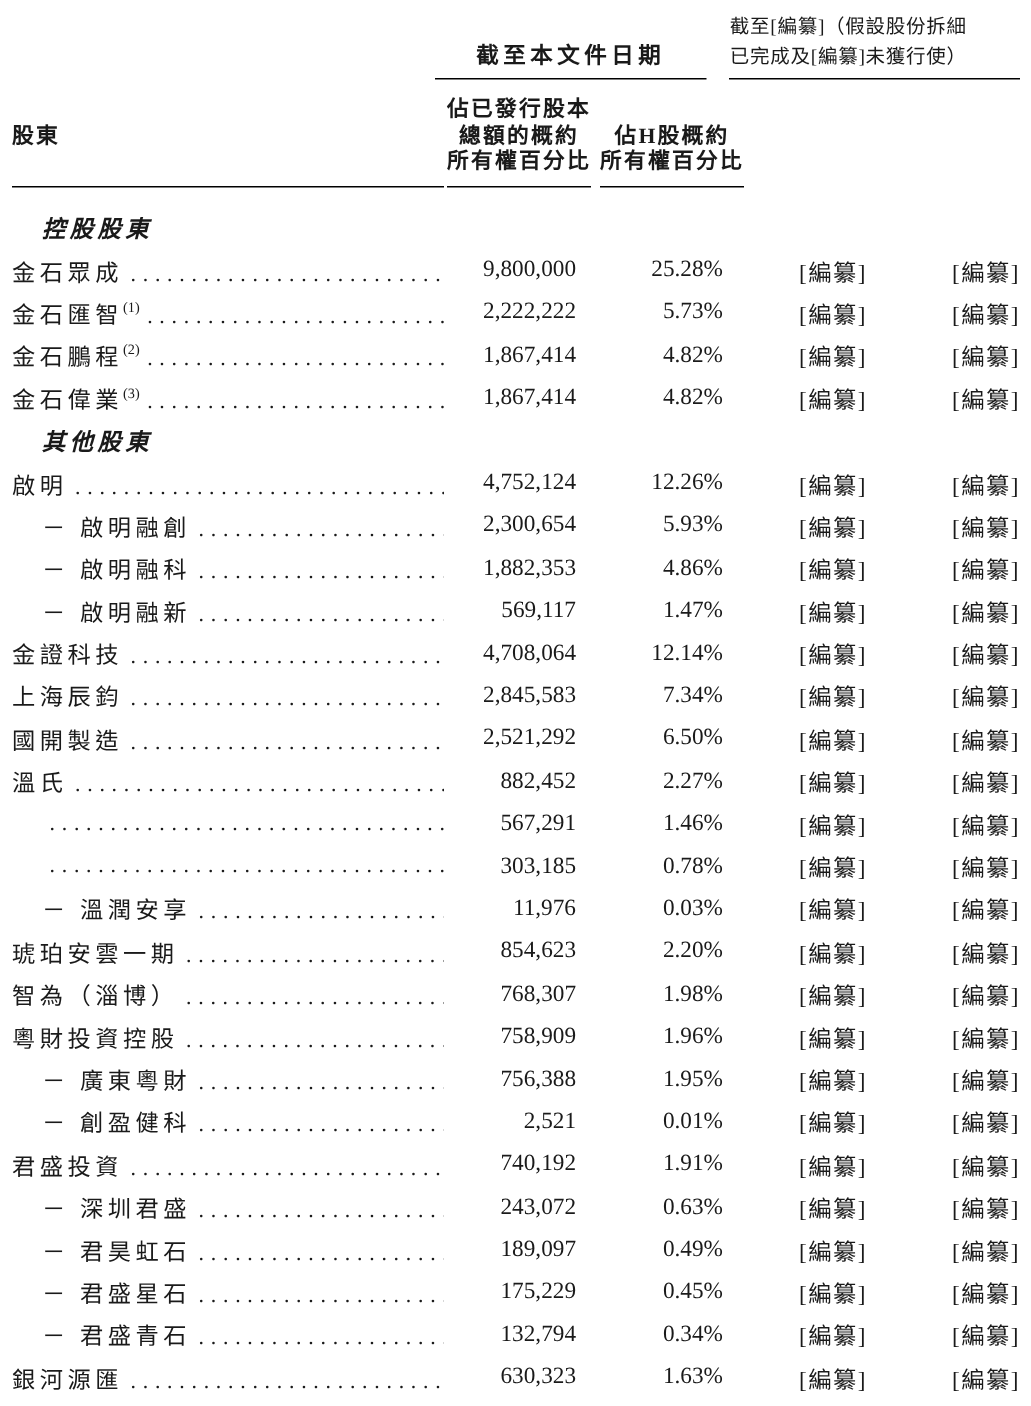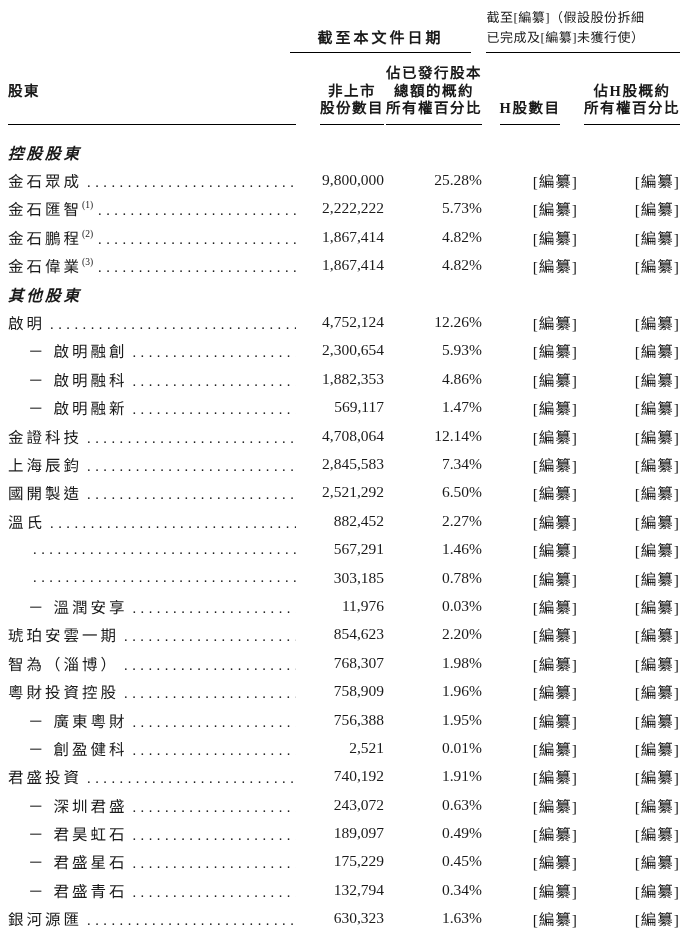--- a/index.html
+++ b/index.html
@@ -39,21 +39,21 @@
   .hc-right { align-items: flex-end; }
   .hc-center { align-items: center; }
   .hc-in {
     text-align: center; border-bottom: 1.5px solid #000; padding-bottom: 6px;
     white-space: nowrap;
   }
   .w2 { width: 88px; }  .w3 { width: 98px; }  .w4 { width: 96px; }  .w5 { width: 102px; }
   
   .tbody { margin-top: 13px; }
   .row { display: flex; align-items: center; height: 28.4px; font-size: 15.5px; }
-  .row.section { font-weight: bold; font-style: italic; letter-spacing: 3px; }
+  .row.section { font-weight: bold; font-style: italic; letter-spacing: 3px; margin-left: 20px; }
   .c-name { width: 288px; box-sizing: border-box; display: flex; align-items: baseline; min-width: 0; }
   .c-name.indent { padding-left: 20px; }
   .nm { white-space: nowrap; letter-spacing: 3px; }
   .nm sup { font-size: 9.5px; letter-spacing: 0; position: relative; top: -1px; }
   .leader {
     flex: 1; min-width: 0; overflow: hidden; white-space: nowrap;
     letter-spacing: 4.5px; padding-left: 5px; font-size: 14.5px;
   }
   .num { box-sizing: border-box; text-align: right; white-space: nowrap; }
   .c2 { width: 88px; }  .c3 { width: 98px; }  .c4 { width: 96px; }  .c5 { width: 102px; }
@@ -72,38 +72,27 @@
     <div class="hg-post">
       <div>截至[編纂]（假設股份拆細</div>
       <div>已完成及[編纂]未獲行使）</div>
     </div>
   </div>
 
   <div class="hdr-cols">
     <div class="hc hc-name">
       <span>股東</span>
     </div>
-    <div class="hc hc-right w2">
-      <div class="hc-in">
-        <div>非上市</div>
-        <div>股份數目</div>
-      </div>
-    </div>
     <div class="hc hc-right w3">
       <div class="hc-in">
         <div>佔已發行股本</div>
         <div>總額的概約</div>
         <div>所有權百分比</div>
       </div>
     </div>
-    <div class="hc hc-center w4">
-      <div class="hc-in">
-        <div>H股數目</div>
-      </div>
-    </div>
     <div class="hc hc-right w5">
       <div class="hc-in">
         <div>佔H股概約</div>
         <div>所有權百分比</div>
       </div>
     </div>
   </div>
 
   <div class="tbody">
       <div class="row section">

